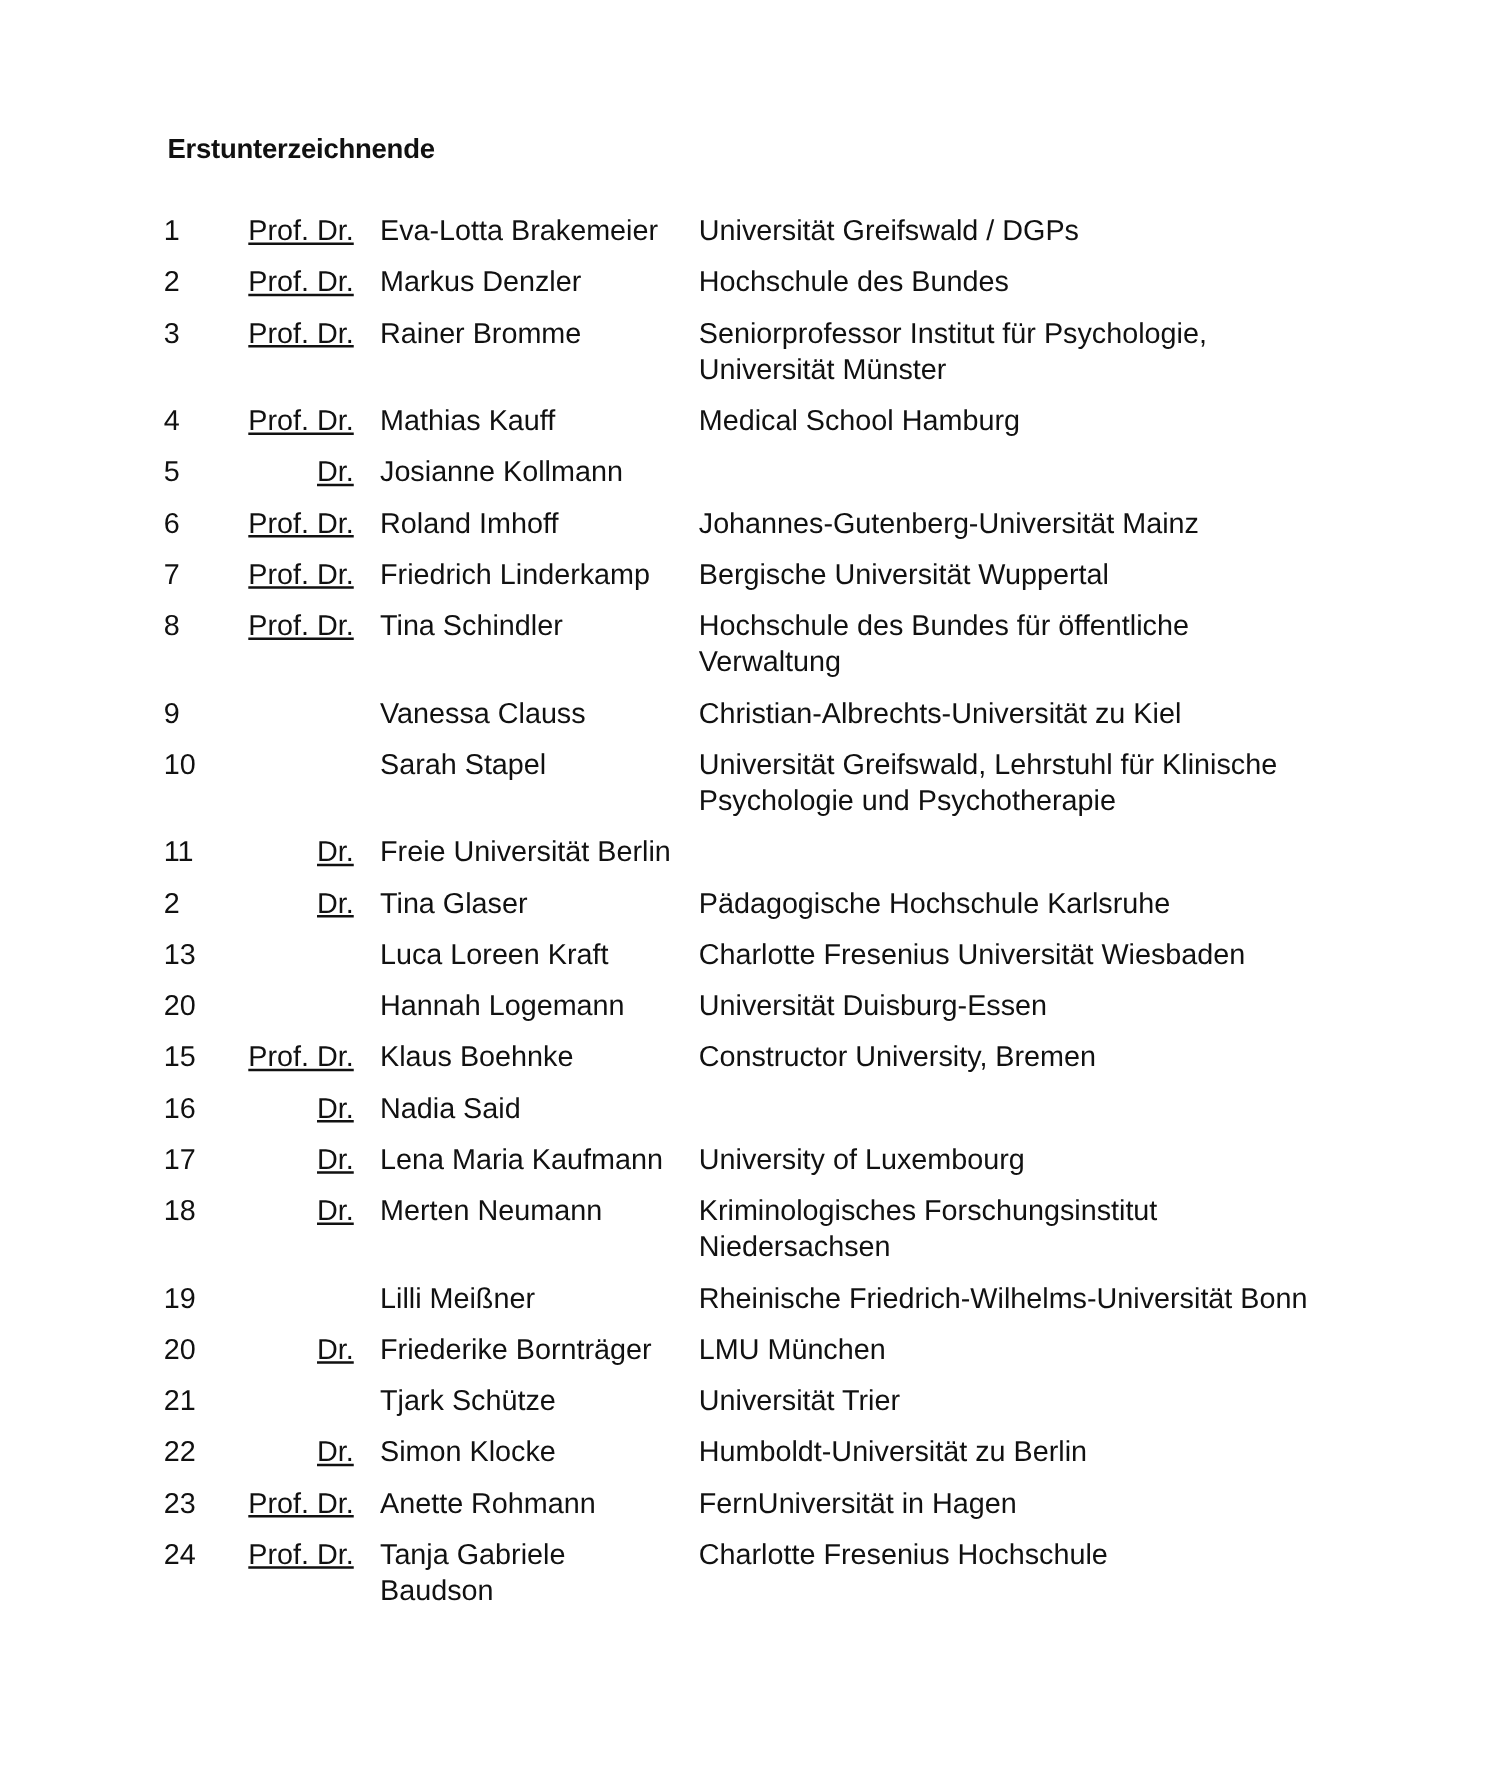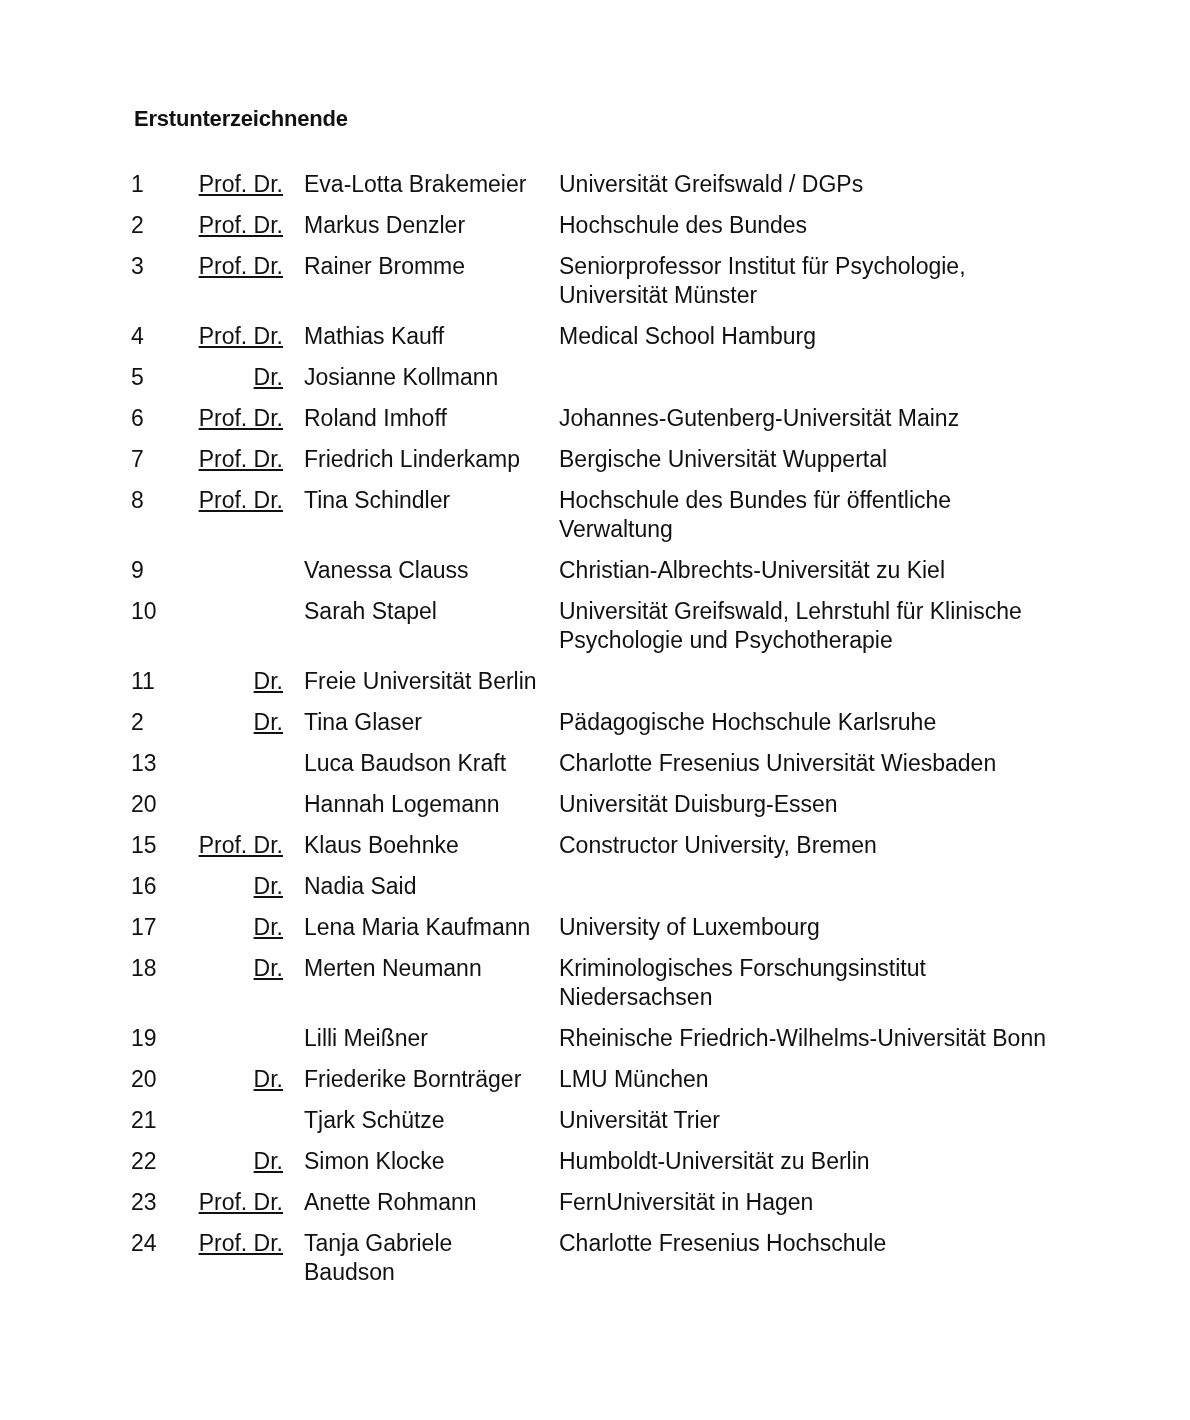--- a/index.html
+++ b/index.html
@@ -98,21 +98,21 @@
     </div>
     <div class="row">
       <div class="num">2</div>
       <div class="title">Dr.</div>
       <div class="name">Tina Glaser</div>
       <div class="aff">Pädagogische Hochschule Karlsruhe</div>
     </div>
     <div class="row">
       <div class="num">13</div>
       <div class="title"></div>
-      <div class="name">Luca Baudson Kraft</div>
+      <div class="name">Luca Loreen Kraft</div>
       <div class="aff">Charlotte Fresenius Universität Wiesbaden</div>
     </div>
     <div class="row">
       <div class="num">20</div>
       <div class="title"></div>
       <div class="name">Hannah Logemann</div>
       <div class="aff">Universität Duisburg-Essen</div>
     </div>
     <div class="row">
       <div class="num">15</div>

